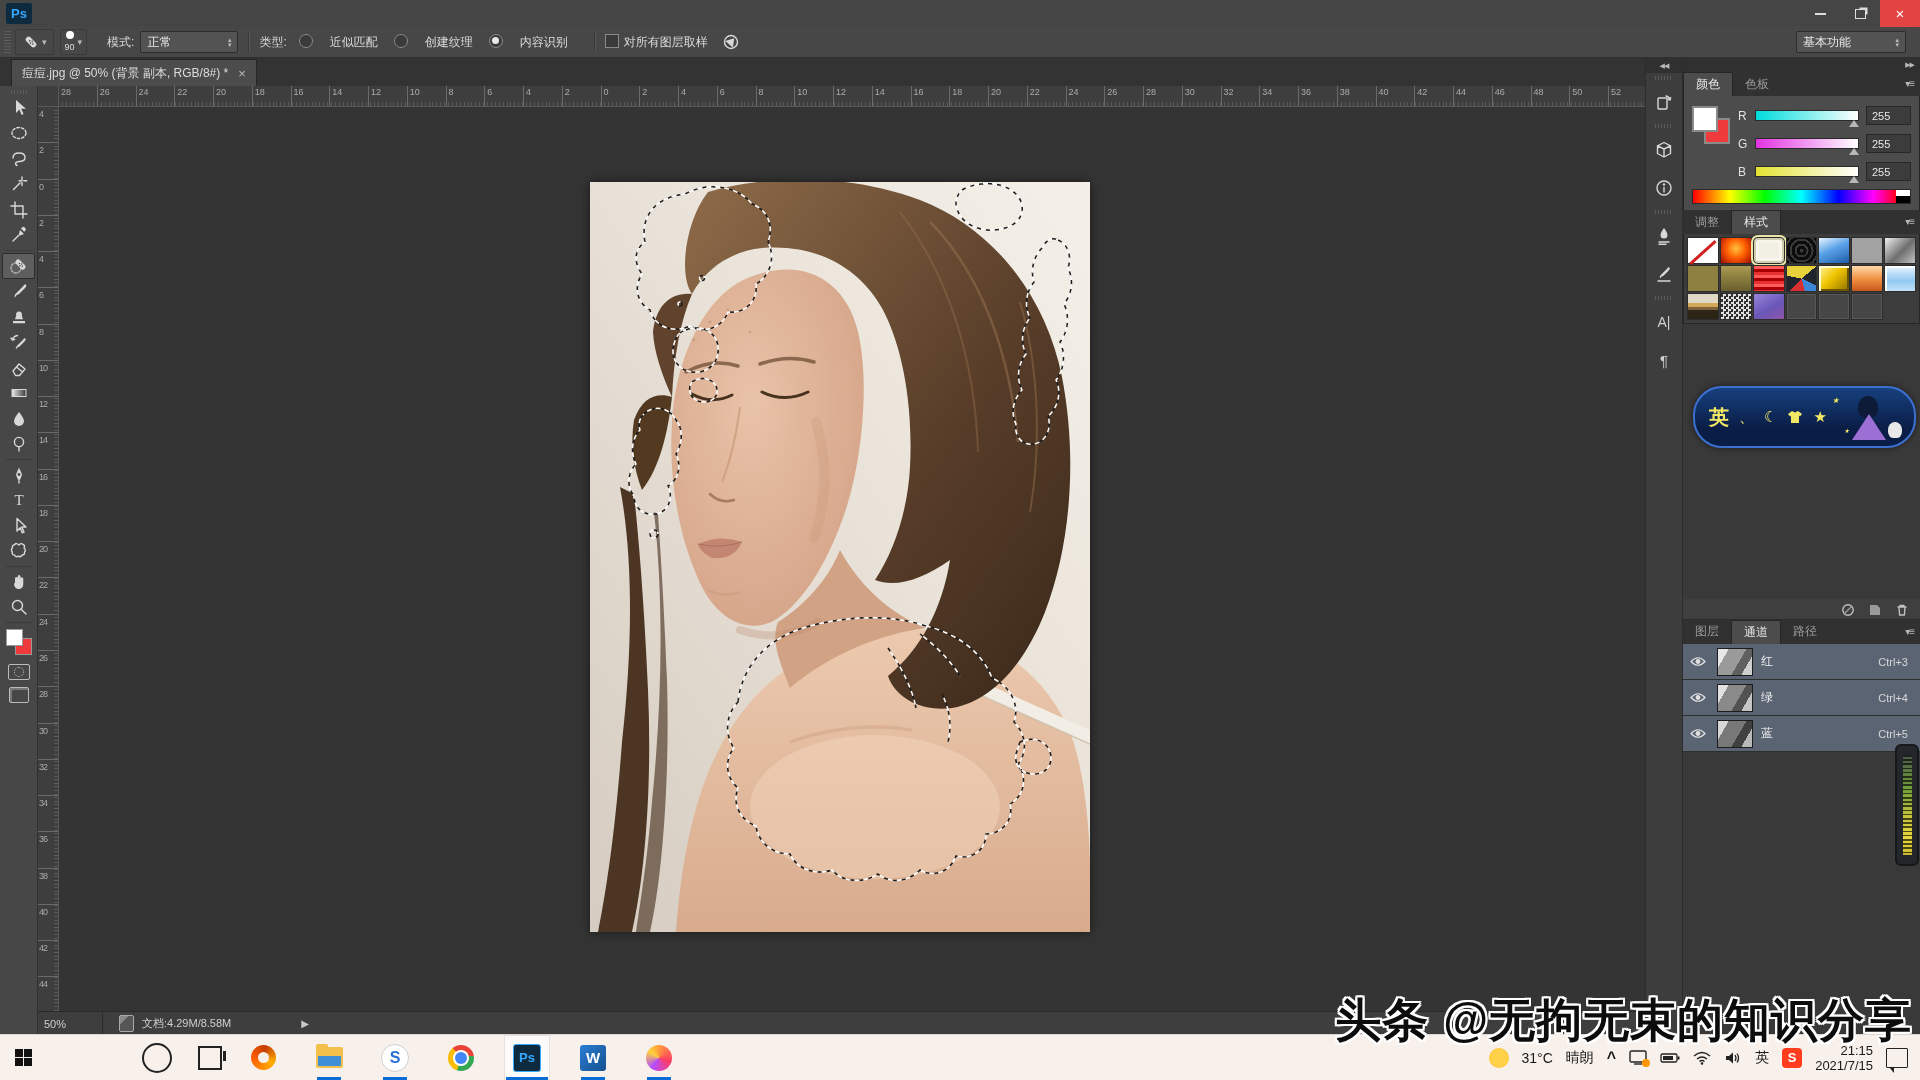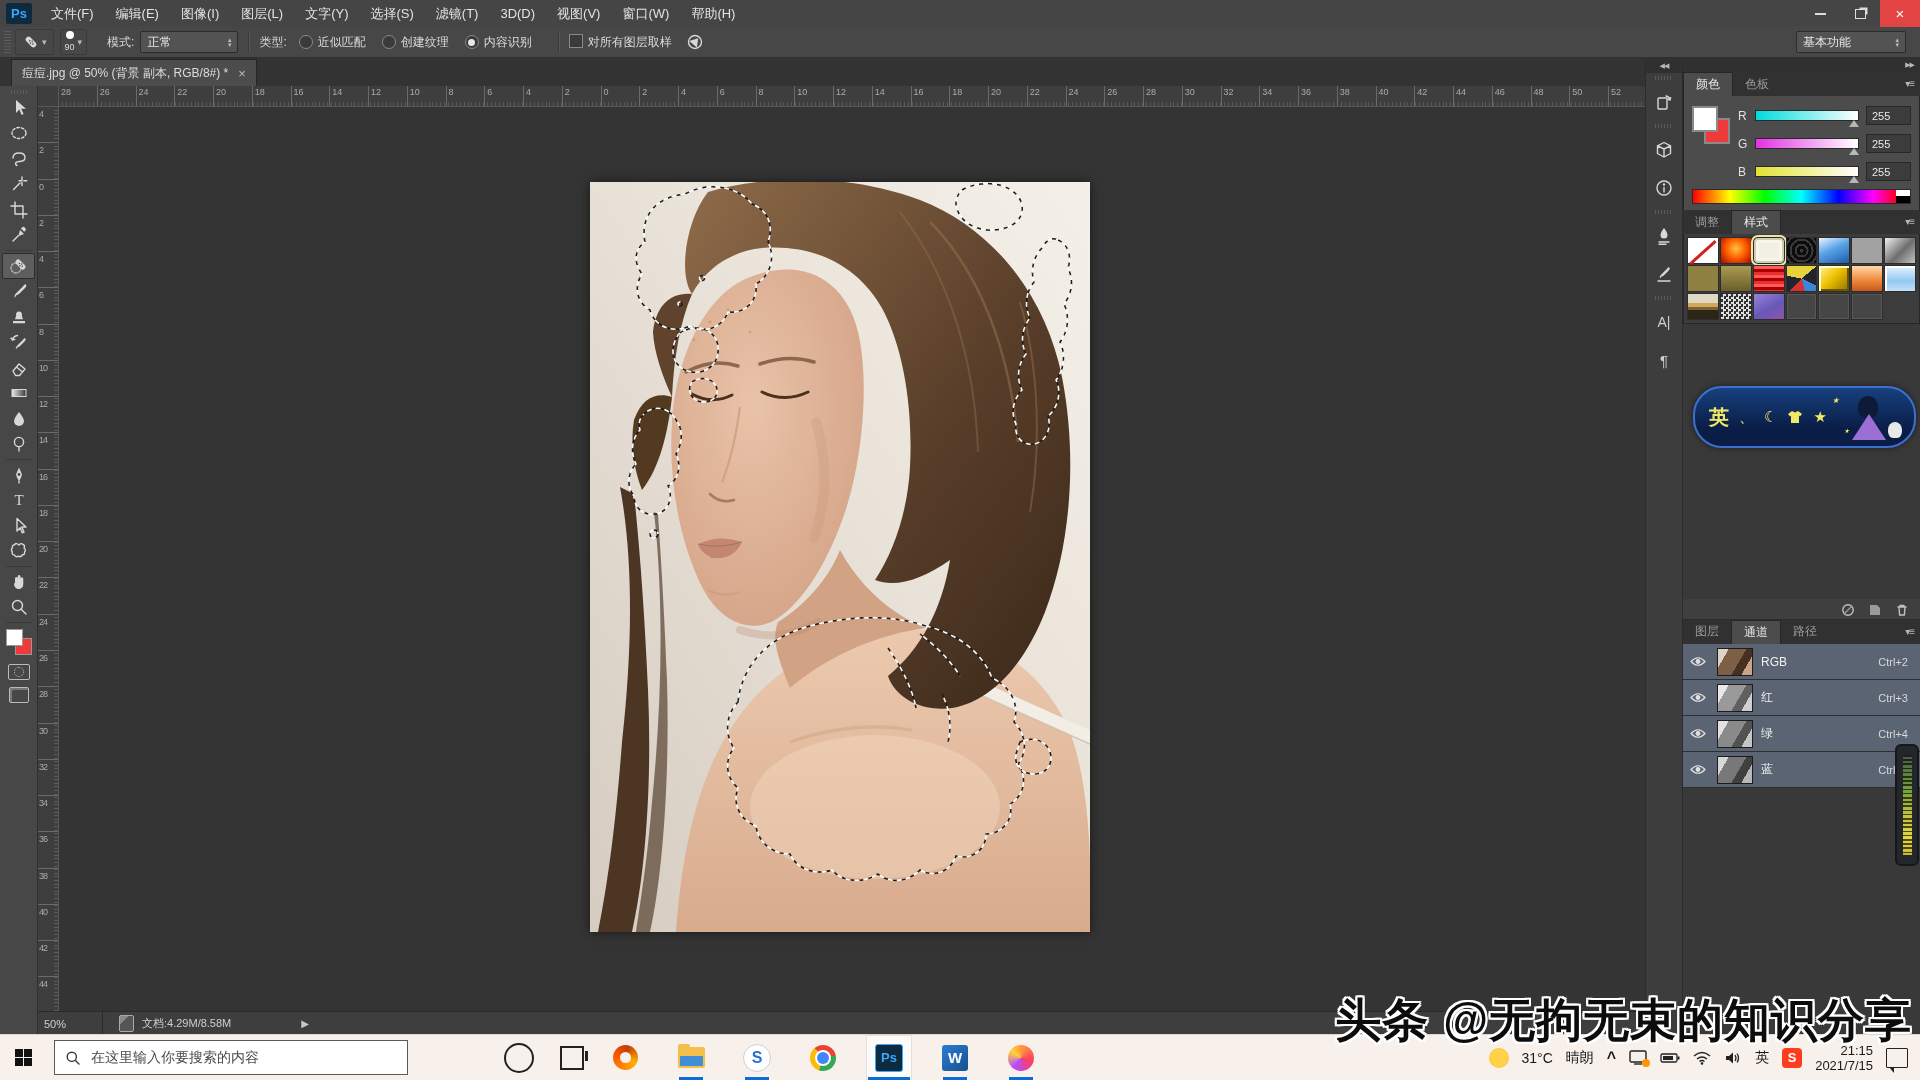--- a/index.html
+++ b/index.html
@@ -24,21 +24,21 @@
   .obtool{display:flex;align-items:center;gap:2px;padding:0 6px;border:1px solid #3a3a3a;border-radius:2px;height:24px;margin-right:6px}
   .obbrush{display:flex;align-items:center;gap:3px;border:1px solid #3a3a3a;border-radius:2px;height:24px;padding:0 4px;margin-right:10px}
   .bdot{width:8px;height:8px;border-radius:50%;background:#fff;display:block;margin:0 auto}
   .bsize{font-size:9px;color:#ddd;text-align:right;line-height:9px}
   .caret{color:#bbb;font-size:9px}
   .oblabel{margin:0 6px 0 10px;color:#d6d6d6}
   .dropdown{background:#535353;border:1px solid #2c2c2c;border-radius:2px;height:20px;display:flex;
             align-items:center;padding:0 6px;min-width:84px;justify-content:space-between;color:#e8e8e8}
   .spin{display:flex;flex-direction:column;line-height:5px;font-size:7px;color:#bbb;margin-left:8px}
   .vsep{width:1px;height:22px;background:#3a3a3a;margin:0 10px;box-shadow:1px 0 0 #555}
-  .radio{display:flex;align-items:center;gap:5px;margin-right:16px;cursor:default}
+  .radio{display:flex;align-items:flex-start;gap:17px;margin-right:16px;cursor:default}
   .rdot{width:12px;height:12px;border-radius:50%;background:#3a3a3a;border:1px solid #8a8a8a;position:relative}
   .radio.on .rdot::after{content:"";position:absolute;inset:2.5px;border-radius:50%;background:#e8e8e8}
   .cbox{width:12px;height:12px;background:#3a3a3a;border:1px solid #8a8a8a;margin-right:5px}
   .checkbox{display:flex;align-items:flex-start;margin-right:14px}
   .workspace{position:absolute;right:14px;top:4px}
   .workspace .dropdown{min-width:96px}
   
   .workrow{position:absolute;top:58px;bottom:45px;left:0;right:0;display:flex}
   .leftcol{flex:1;display:flex;flex-direction:column;min-width:0}
   .tabbar{height:28px;background:#333;display:flex;align-items:flex-end}
@@ -178,34 +178,20 @@
              text-shadow:-2px -2px 0 #fff,2px -2px 0 #fff,-2px 2px 0 #fff,2px 2px 0 #fff,0 -2px 0 #fff,0 2px 0 #fff,-2px 0 0 #fff,2px 0 0 #fff;
              pointer-events:none;white-space:nowrap}
   svg .ic{stroke:#d8d8d8;stroke-width:1.4;fill:none;stroke-linecap:round;stroke-linejoin:round}
   svg .icf{fill:#d8d8d8;stroke:none}
 </style>
 </head>
 <body>
 
 <div class="menubar">
   <div class="pslogo">Ps</div>
-  <div style="display:flex">
-
-  <span class="menu-item">文件(F)</span>
-      <span class="menu-item">编辑(E)</span>
-      <span class="menu-item">图像(I)</span>
-      <span class="menu-item">图层(L)</span>
-      <span class="menu-item">文字(Y)</span>
-      <span class="menu-item">选择(S)</span>
-      <span class="menu-item">滤镜(T)</span>
-      <span class="menu-item">3D(D)</span>
-      <span class="menu-item">视图(V)</span>
-      <span class="menu-item">窗口(W)</span>
-      <span class="menu-item">帮助(H)</span>
-    </div>
   <div class="winctl">
     <div class="winbtn">
         <span class="bar"></span>
       </div>
     <div class="winbtn">
         <span class="sq"></span>
       </div>
     <div class="winbtn close">×</div>
   </div>
 </div>
@@ -755,31 +741,20 @@
         <span style="display:flex;height:100%">
 
         <span class="ptab">图层</span>
             <span class="ptab active">通道</span>
             <span class="ptab">路径</span>
           </span>
         <span class="pmenu">▾≡</span>
       </div>
       <div class="chrows">
 
-          <div class="chrow">
-            <span class="eye">
-              <svg width="16" height="11" viewBox="0 0 16 11">
-                <path d="M1,5.5 Q8,-2 15,5.5 Q8,13 1,5.5 Z" fill="none" stroke="#e0e0e0" stroke-width="1.2"></path>
-                <circle cx="8" cy="5.5" r="2.4" fill="#e0e0e0"></circle>
-              </svg>
-            </span>
-            <span class="chthumb" style="background:linear-gradient(120deg,#ddd3c6 22%,#7c5f45 22% 58%,#46301f 58% 78%,#caa488 78%)"></span>
-            <span class="chname">RGB</span>
-            <span class="chkey">Ctrl+2</span>
-          </div>
 
           <div class="chrow">
             <span class="eye">
               <svg width="16" height="11" viewBox="0 0 16 11">
                 <path d="M1,5.5 Q8,-2 15,5.5 Q8,13 1,5.5 Z" fill="none" stroke="#e0e0e0" stroke-width="1.2"></path>
                 <circle cx="8" cy="5.5" r="2.4" fill="#e0e0e0"></circle>
               </svg>
             </span>
             <span class="chthumb" style="background:linear-gradient(120deg,#e8e8e8 22%,#9a9a9a 22% 58%,#606060 58% 78%,#cfcfcf 78%)"></span>
             <span class="chname">红</span>
@@ -820,27 +795,20 @@
 
 <div class="taskbar">
   <div class="startbtn">
       <span class="winlogo">
         <i></i>
         <i></i>
         <i></i>
         <i></i>
       </span>
     </div>
-  <div class="searchbox">
-    <svg width="16" height="16" viewBox="0 0 16 16">
-        <circle cx="6.8" cy="6.8" r="4.6" fill="none" stroke="#3a3a3a" stroke-width="1.4"></circle>
-        <path d="M10.3,10.3 L14.4,14.4" stroke="#3a3a3a" stroke-width="1.4"></path>
-      </svg>
-    <span class="ph">在这里输入你要搜索的内容</span>
-  </div>
   <span class="cortana"></span>
   <span class="taskview"></span>
   <div class="task">
       <span class="officeicon"></span>
     </div>
   <div class="task running">
       <span class="foldericon">
         <i class="tab2"></i>
         <i class="back"></i>
         <i class="front"></i>

